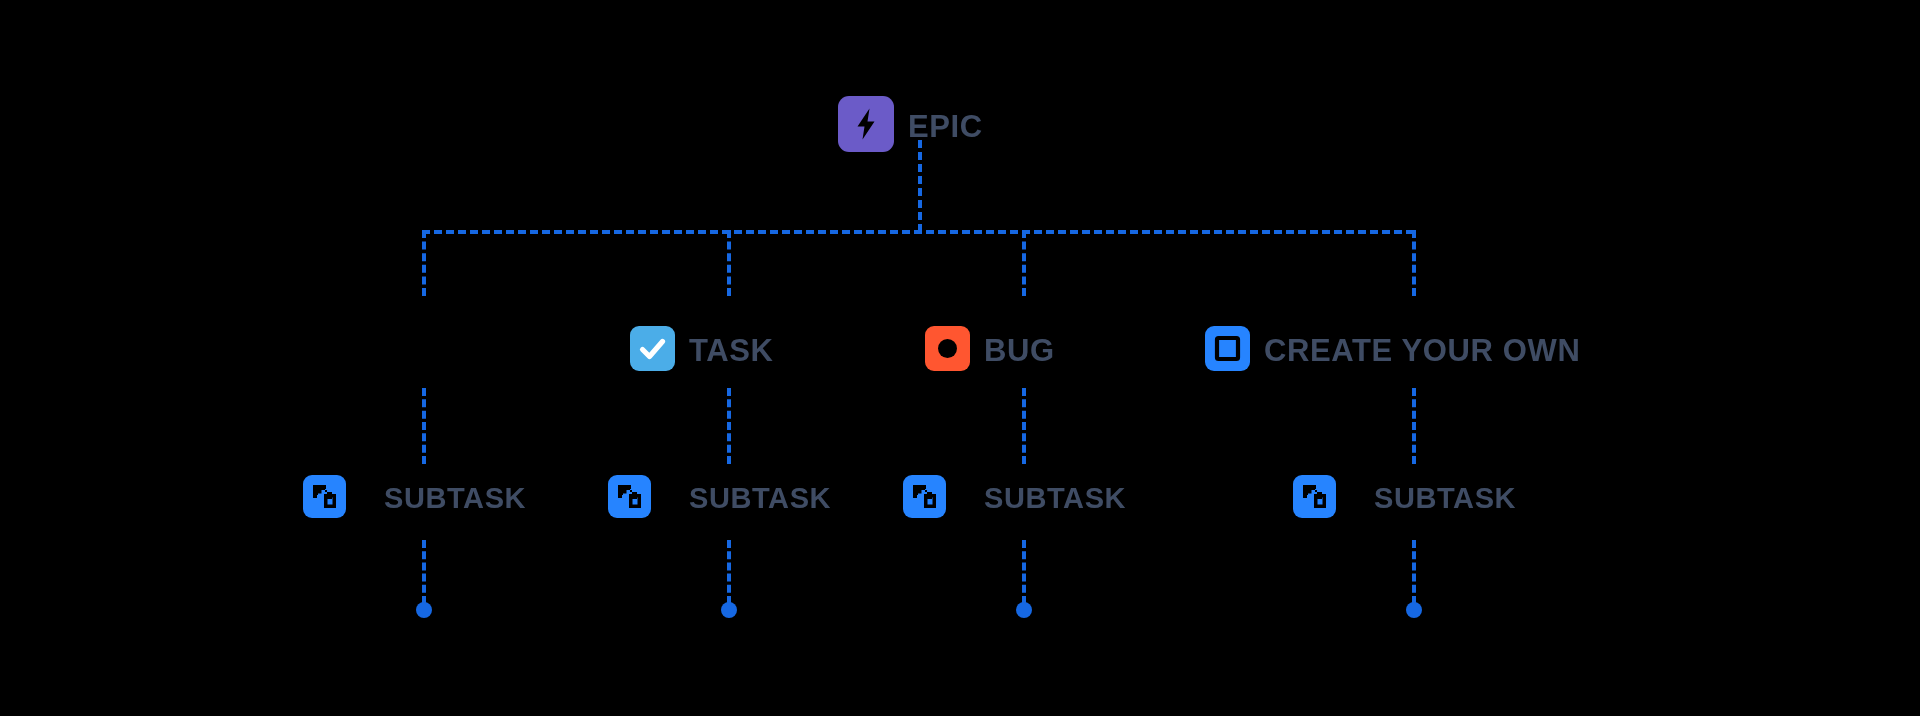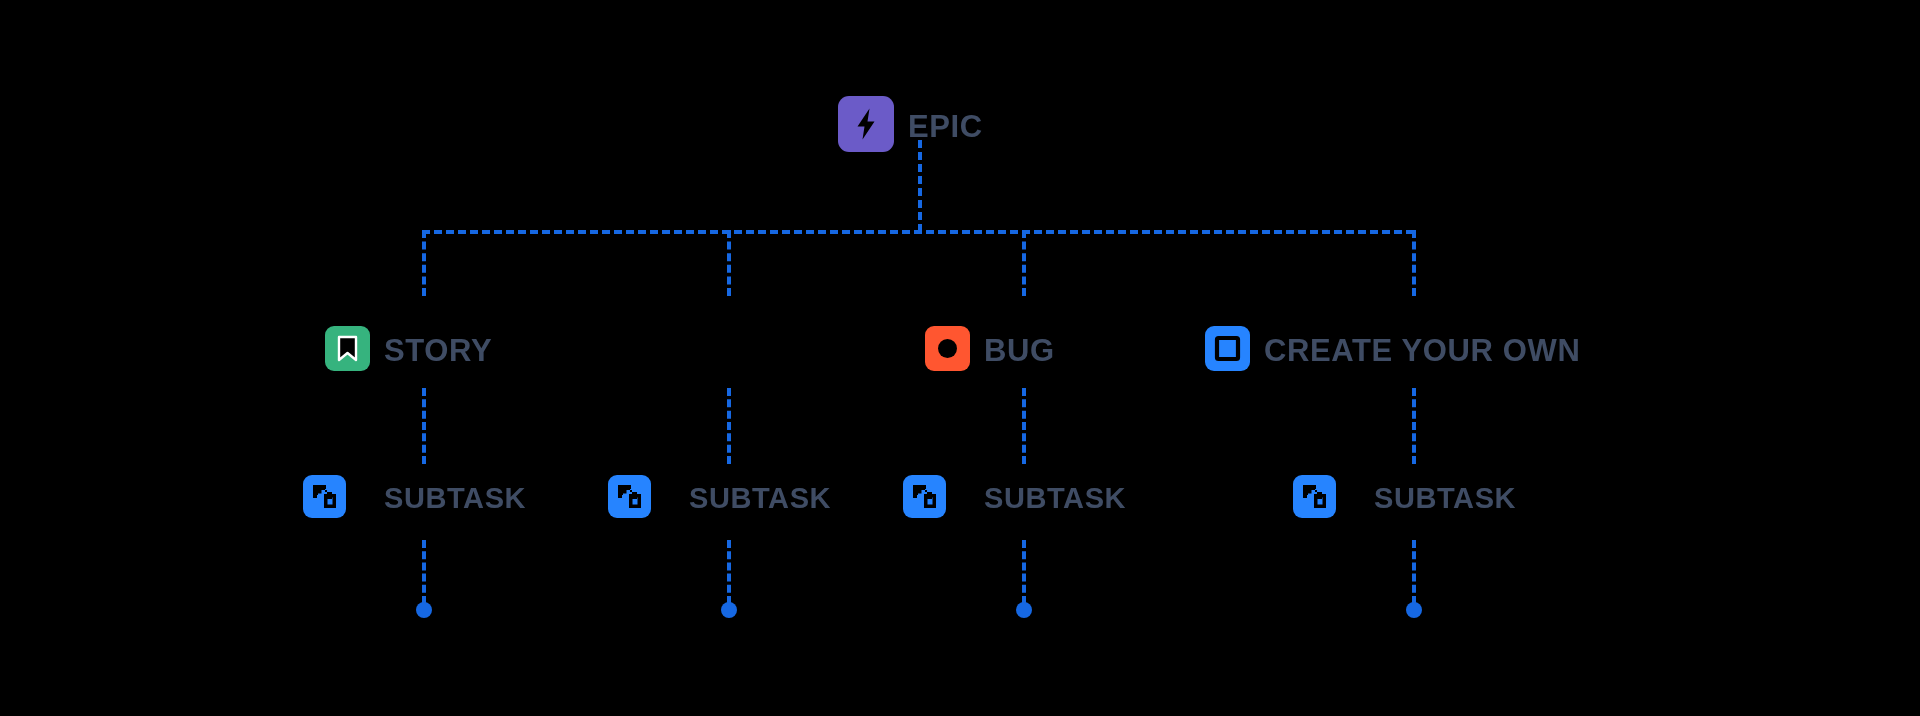--- a/index.html
+++ b/index.html
@@ -106,30 +106,30 @@
   <div class="node lvl-0" style="left:838px; top:96px;">
     <span class="node-icon">
       <svg width="56" height="56" viewBox="0 0 56 56" aria-hidden="true">
         <rect x="0" y="0" width="56" height="56" rx="11" fill="#6b5bc8"></rect>
         <path d="M31.5 12.5 L19.5 30.5 L26.5 30.5 L24.5 43.5 L36.5 25.5 L29.5 25.5 Z" fill="#000000"></path>
       </svg>
     </span>
     <span class="node-label" style="color:#3f4c64;">EPIC</span>
   </div>
 
-  <div class="node lvl-1" style="left:325px; top:326px;">
+
+  <div class="node lvl-1" style="left:630px; top:326px;">
     <span class="node-icon sm">
       <svg width="45" height="45" viewBox="0 0 45 45" aria-hidden="true">
-        <rect x="0" y="0" width="45" height="45" rx="9" fill="#36b37e"></rect>
-        <path d="M14 11 h17 a0 0 0 0 1 0 0 v23 l-8.5 -7 l-8.5 7 z" fill="#000000" stroke="#ffffff" stroke-width="2.4" stroke-linejoin="round"></path>
-      </svg>
-    </span>
-    <span class="node-label" style="color:#3f4c64;">STORY</span>
-  </div>
-
+        <rect x="0" y="0" width="45" height="45" rx="9" fill="#4bade8"></rect>
+        <path d="M12.5 23.5 L19.5 30.5 L32.5 15.5" fill="none" stroke="#ffffff" stroke-width="5.2" stroke-linecap="round" stroke-linejoin="round"></path>
+      </svg>
+    </span>
+    <span class="node-label" style="color:#3f4c64;">TASK</span>
+  </div>
 
   <div class="node lvl-1" style="left:925px; top:326px;">
     <span class="node-icon sm">
       <svg width="45" height="45" viewBox="0 0 45 45" aria-hidden="true">
         <rect x="0" y="0" width="45" height="45" rx="9" fill="#ff5630"></rect>
         <circle cx="22.5" cy="22.5" r="9.5" fill="#000000"></circle>
       </svg>
     </span>
     <span class="node-label" style="color:#3f4c64;">BUG</span>
   </div>

